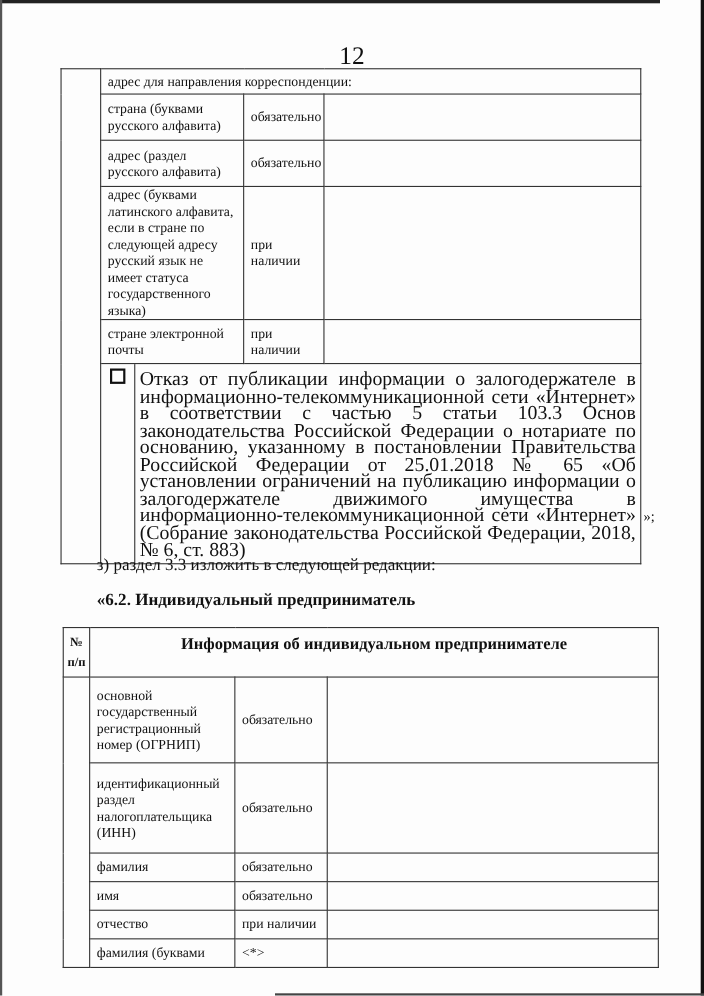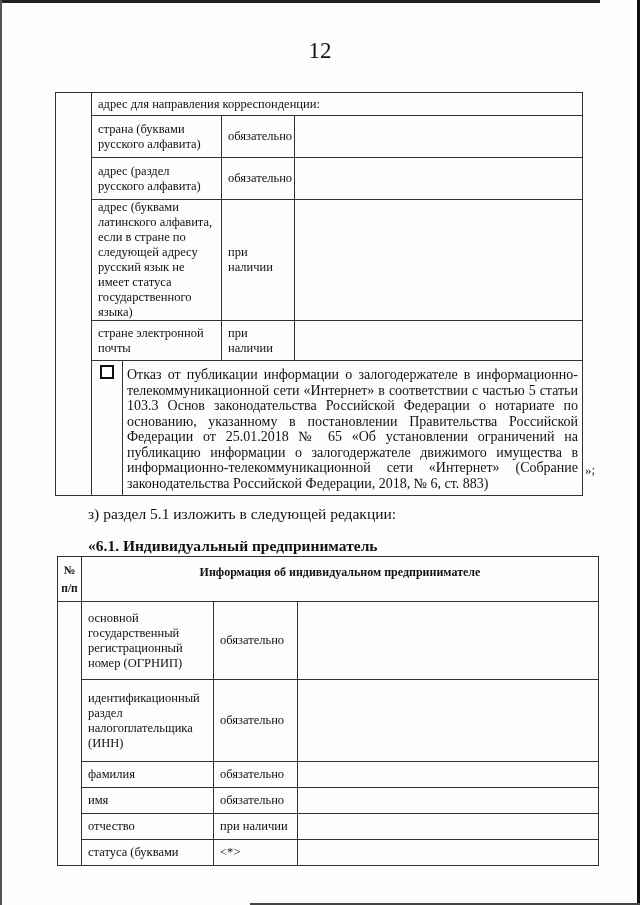--- a/index.html
+++ b/index.html
@@ -13,42 +13,42 @@
   .page-edge-left { position: absolute; left: 0; top: 0; width: 2px; height: 905px; background: #555; }
   .page-edge-right { position: absolute; left: 637px; top: 0; width: 3px; height: 905px; background: #111; }
   .page-edge-bottom { position: absolute; left: 250px; top: 903px; width: 390px; height: 2px; background: #444; }
 
   .page-number { position: absolute; left: 0; width: 640px; top: 38px; text-align: center; font-size: 23px; }
 
   table { border-collapse: collapse; position: absolute; table-layout: fixed; }
   td, th { border: 1px solid #333; font-size: 12.5px; line-height: 15px; vertical-align: middle; padding: 0 6px; text-align: left; font-weight: normal; }
 
   
-  #t1 { left: 55px; top: 92px; width: 528px; }
+  #t1 { left: 55px; top: 62px; width: 528px; }
   #t1 .c0 { width: 36px; padding: 0; }
   #t1 .c1 { width: 130px; }
   #t1 .c2 { width: 73px; }
   #t1 .c3 { width: auto; }
   #t1 .head-row td { height: 22px; }
   .checkbox-cell { width: 22px; vertical-align: top; padding: 4px 0 0 8px !important; }
   .checkbox-box { display: inline-block; width: 10px; height: 10px; border: 2px solid #111; background: #fff; }
-  .waiver-text { text-align: justify; font-size: 14px; line-height: 15.5px; padding: 6px 4px 4px 4px; }
+  .waiver-text { text-align: justify; font-size: 18px; line-height: 15.5px; padding: 6px 4px 4px 4px; }
 
   .closing-quote { position: absolute; left: 585px; top: 462px; font-size: 13px; }
 
   .instruction { position: absolute; left: 88px; top: 505px; font-size: 15.5px; }
   .section-heading { position: absolute; left: 88px; top: 537px; font-size: 15.5px; font-weight: bold; }
 
   
-  #t2 { left: 57px; top: 556px; width: 542px; }
+  #t2 { left: 57px; top: 570px; width: 542px; }
   #t2 .c0 { width: 24px; text-align: center; }
   #t2 .c1 { width: 132px; }
   #t2 .c2 { width: 84px; }
   #t2 .hdr-num { font-weight: bold; text-align: center; font-size: 11.5px; line-height: 18px; height: 44px; padding: 0; }
-  #t2 .hdr-title { font-weight: bold; text-align: center; vertical-align: top; padding-top: 8px; font-size: 12px; }
+  #t2 .hdr-title { font-weight: bold; text-align: center; vertical-align: top; padding-top: 8px; font-size: 15px; }
 </style>
 </head>
 <body>
 
 <div class="page-edge-top"></div>
 <div class="page-edge-left"></div>
 <div class="page-edge-right"></div>
 <div class="page-edge-bottom"></div>
 
 <div class="page-number">12</div>
@@ -97,22 +97,22 @@
         </tr>
       </tbody>
           </table>
     </td>
   </tr>
 </tbody>
   </table>
 
 <div class="closing-quote">»;</div>
 
-<div class="instruction">з) раздел 5.1 изложить в следующей редакции:</div>
-<div class="section-heading">«6.1. Индивидуальный предприниматель</div>
+<div class="instruction">з) раздел 3.3 изложить в следующей редакции:</div>
+<div class="section-heading">«6.2. Индивидуальный предприниматель</div>
 
 <table id="t2">
   <colgroup>
       <col class="c0">
       <col class="c1">
       <col class="c2">
       <col>
     </colgroup>
   <tbody>
       <tr>
@@ -139,18 +139,18 @@
     <td>имя</td>
     <td>обязательно</td>
     <td></td>
   </tr>
   <tr style="height:26px">
     <td>отчество</td>
     <td>при наличии</td>
     <td></td>
   </tr>
   <tr style="height:26px">
-    <td>статуса (буквами</td>
+    <td>фамилия (буквами</td>
     <td>&lt;*&gt;</td>
     <td></td>
   </tr>
 </tbody>
   </table>
 
 </body></html>

